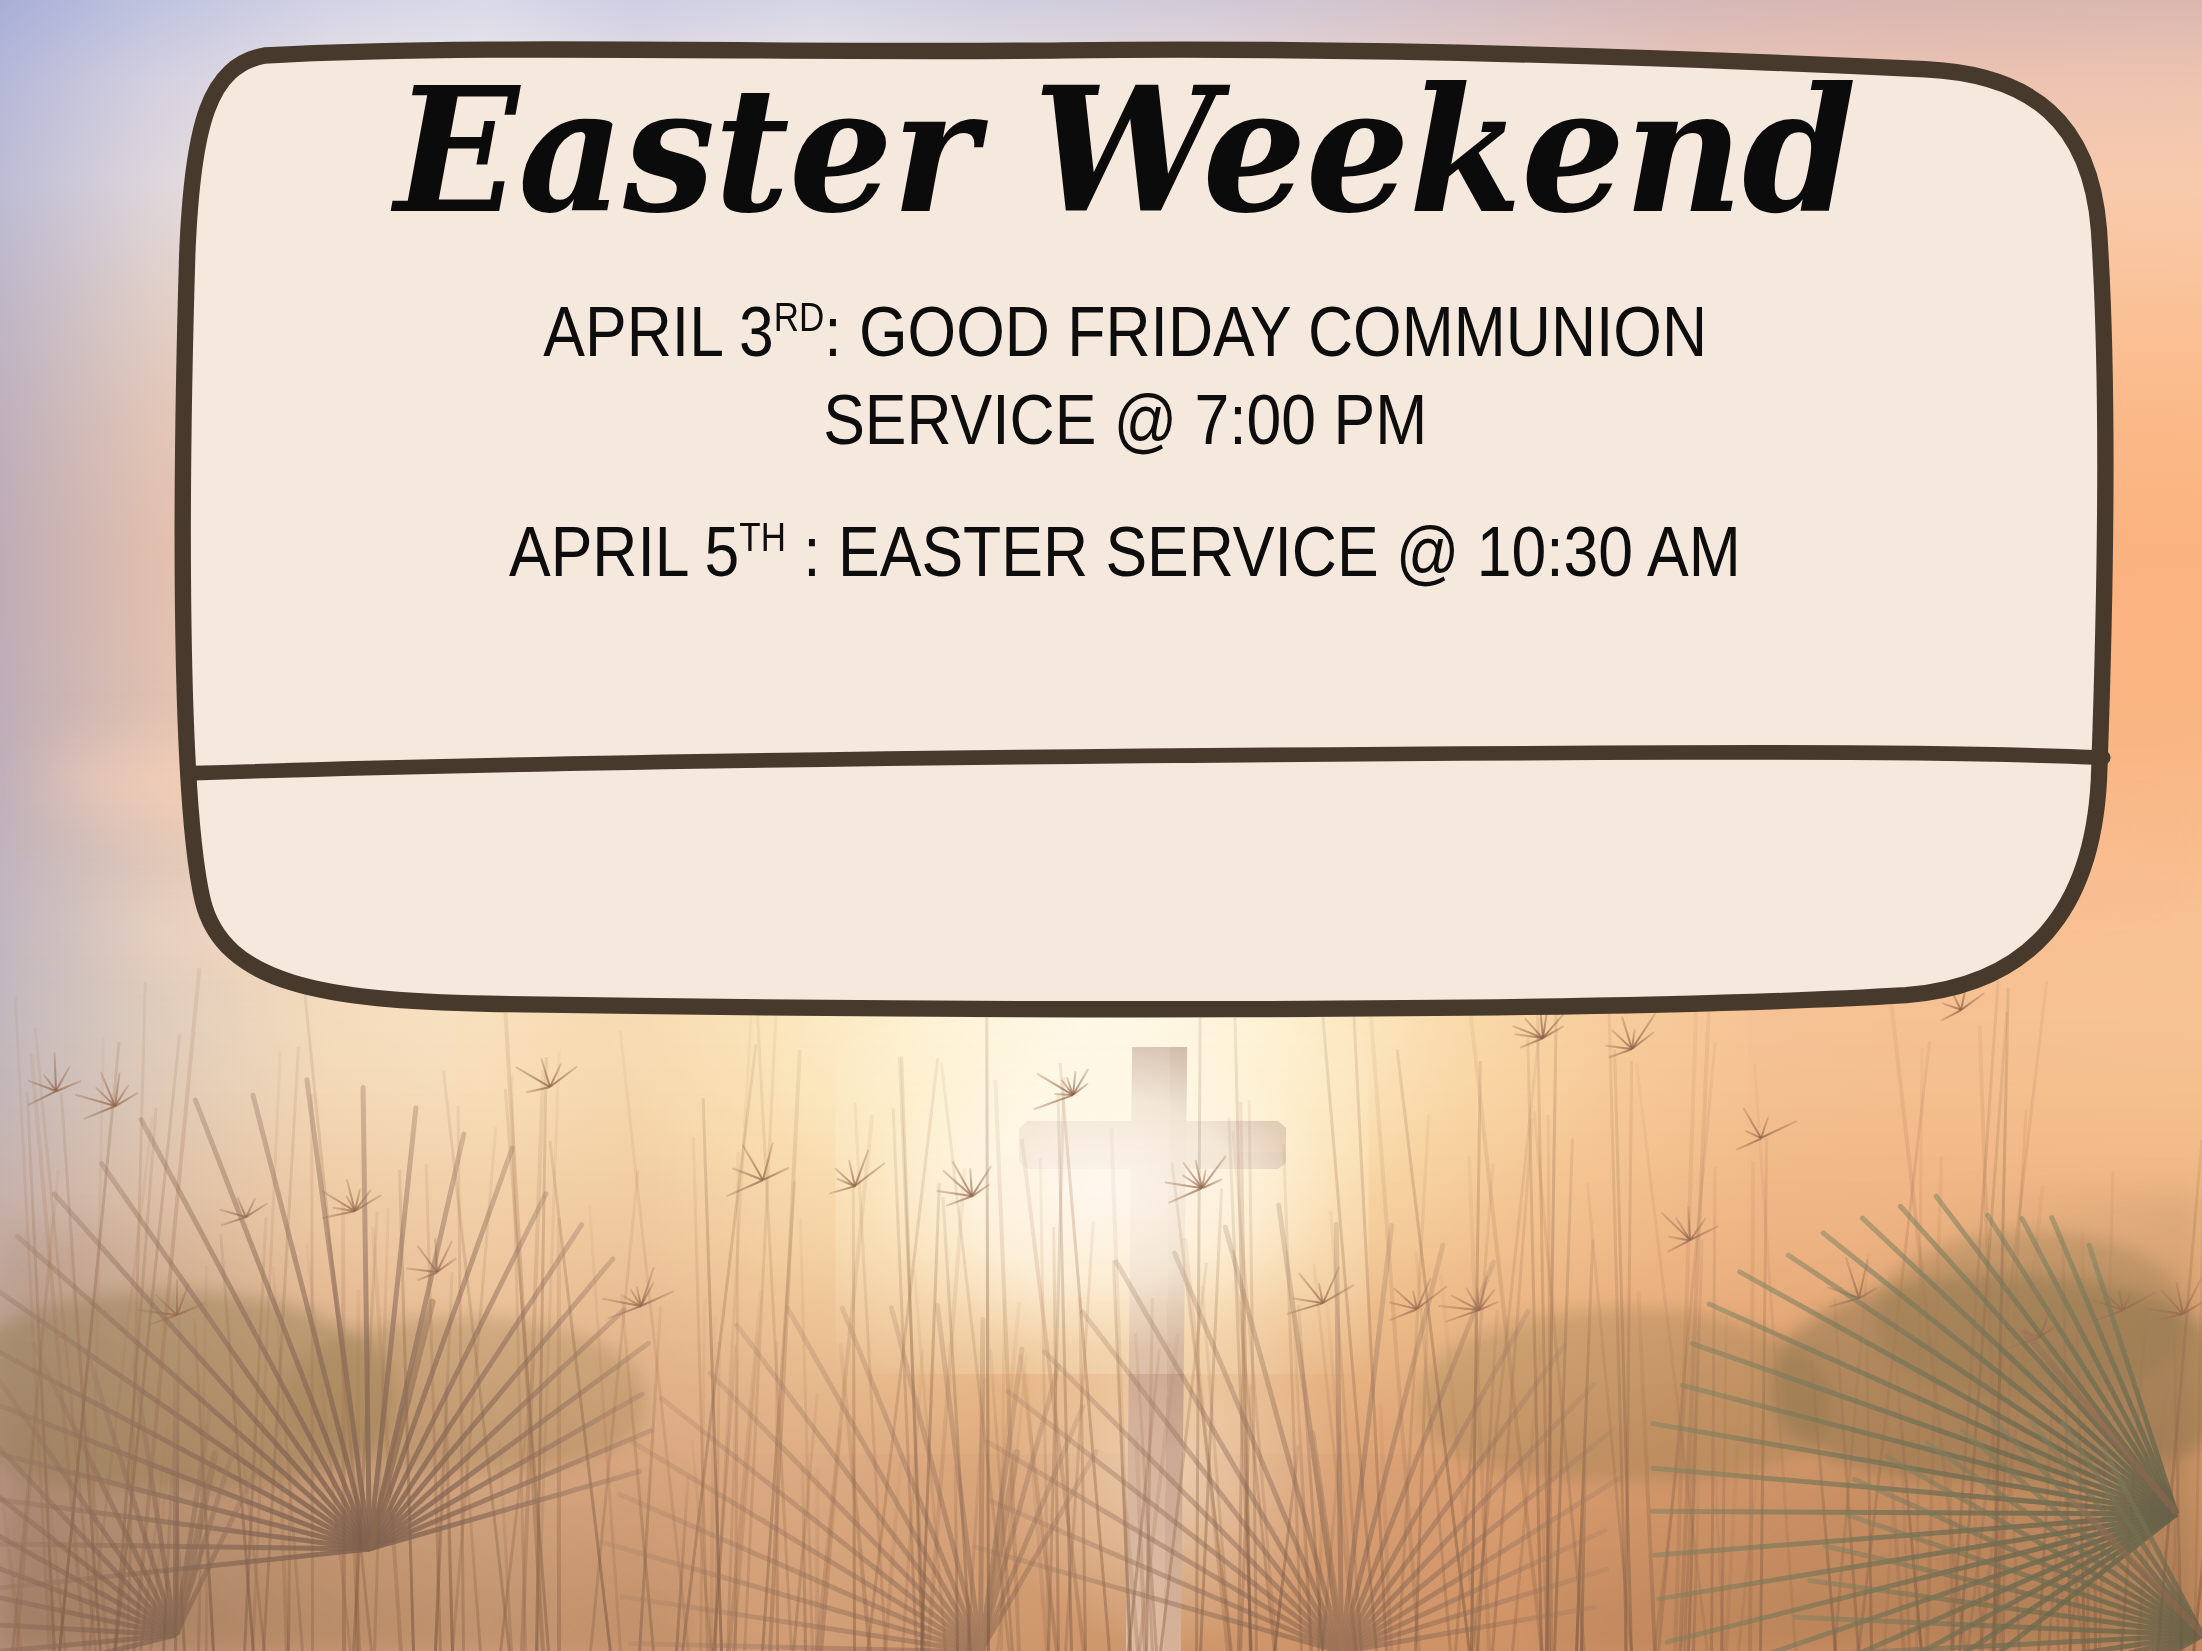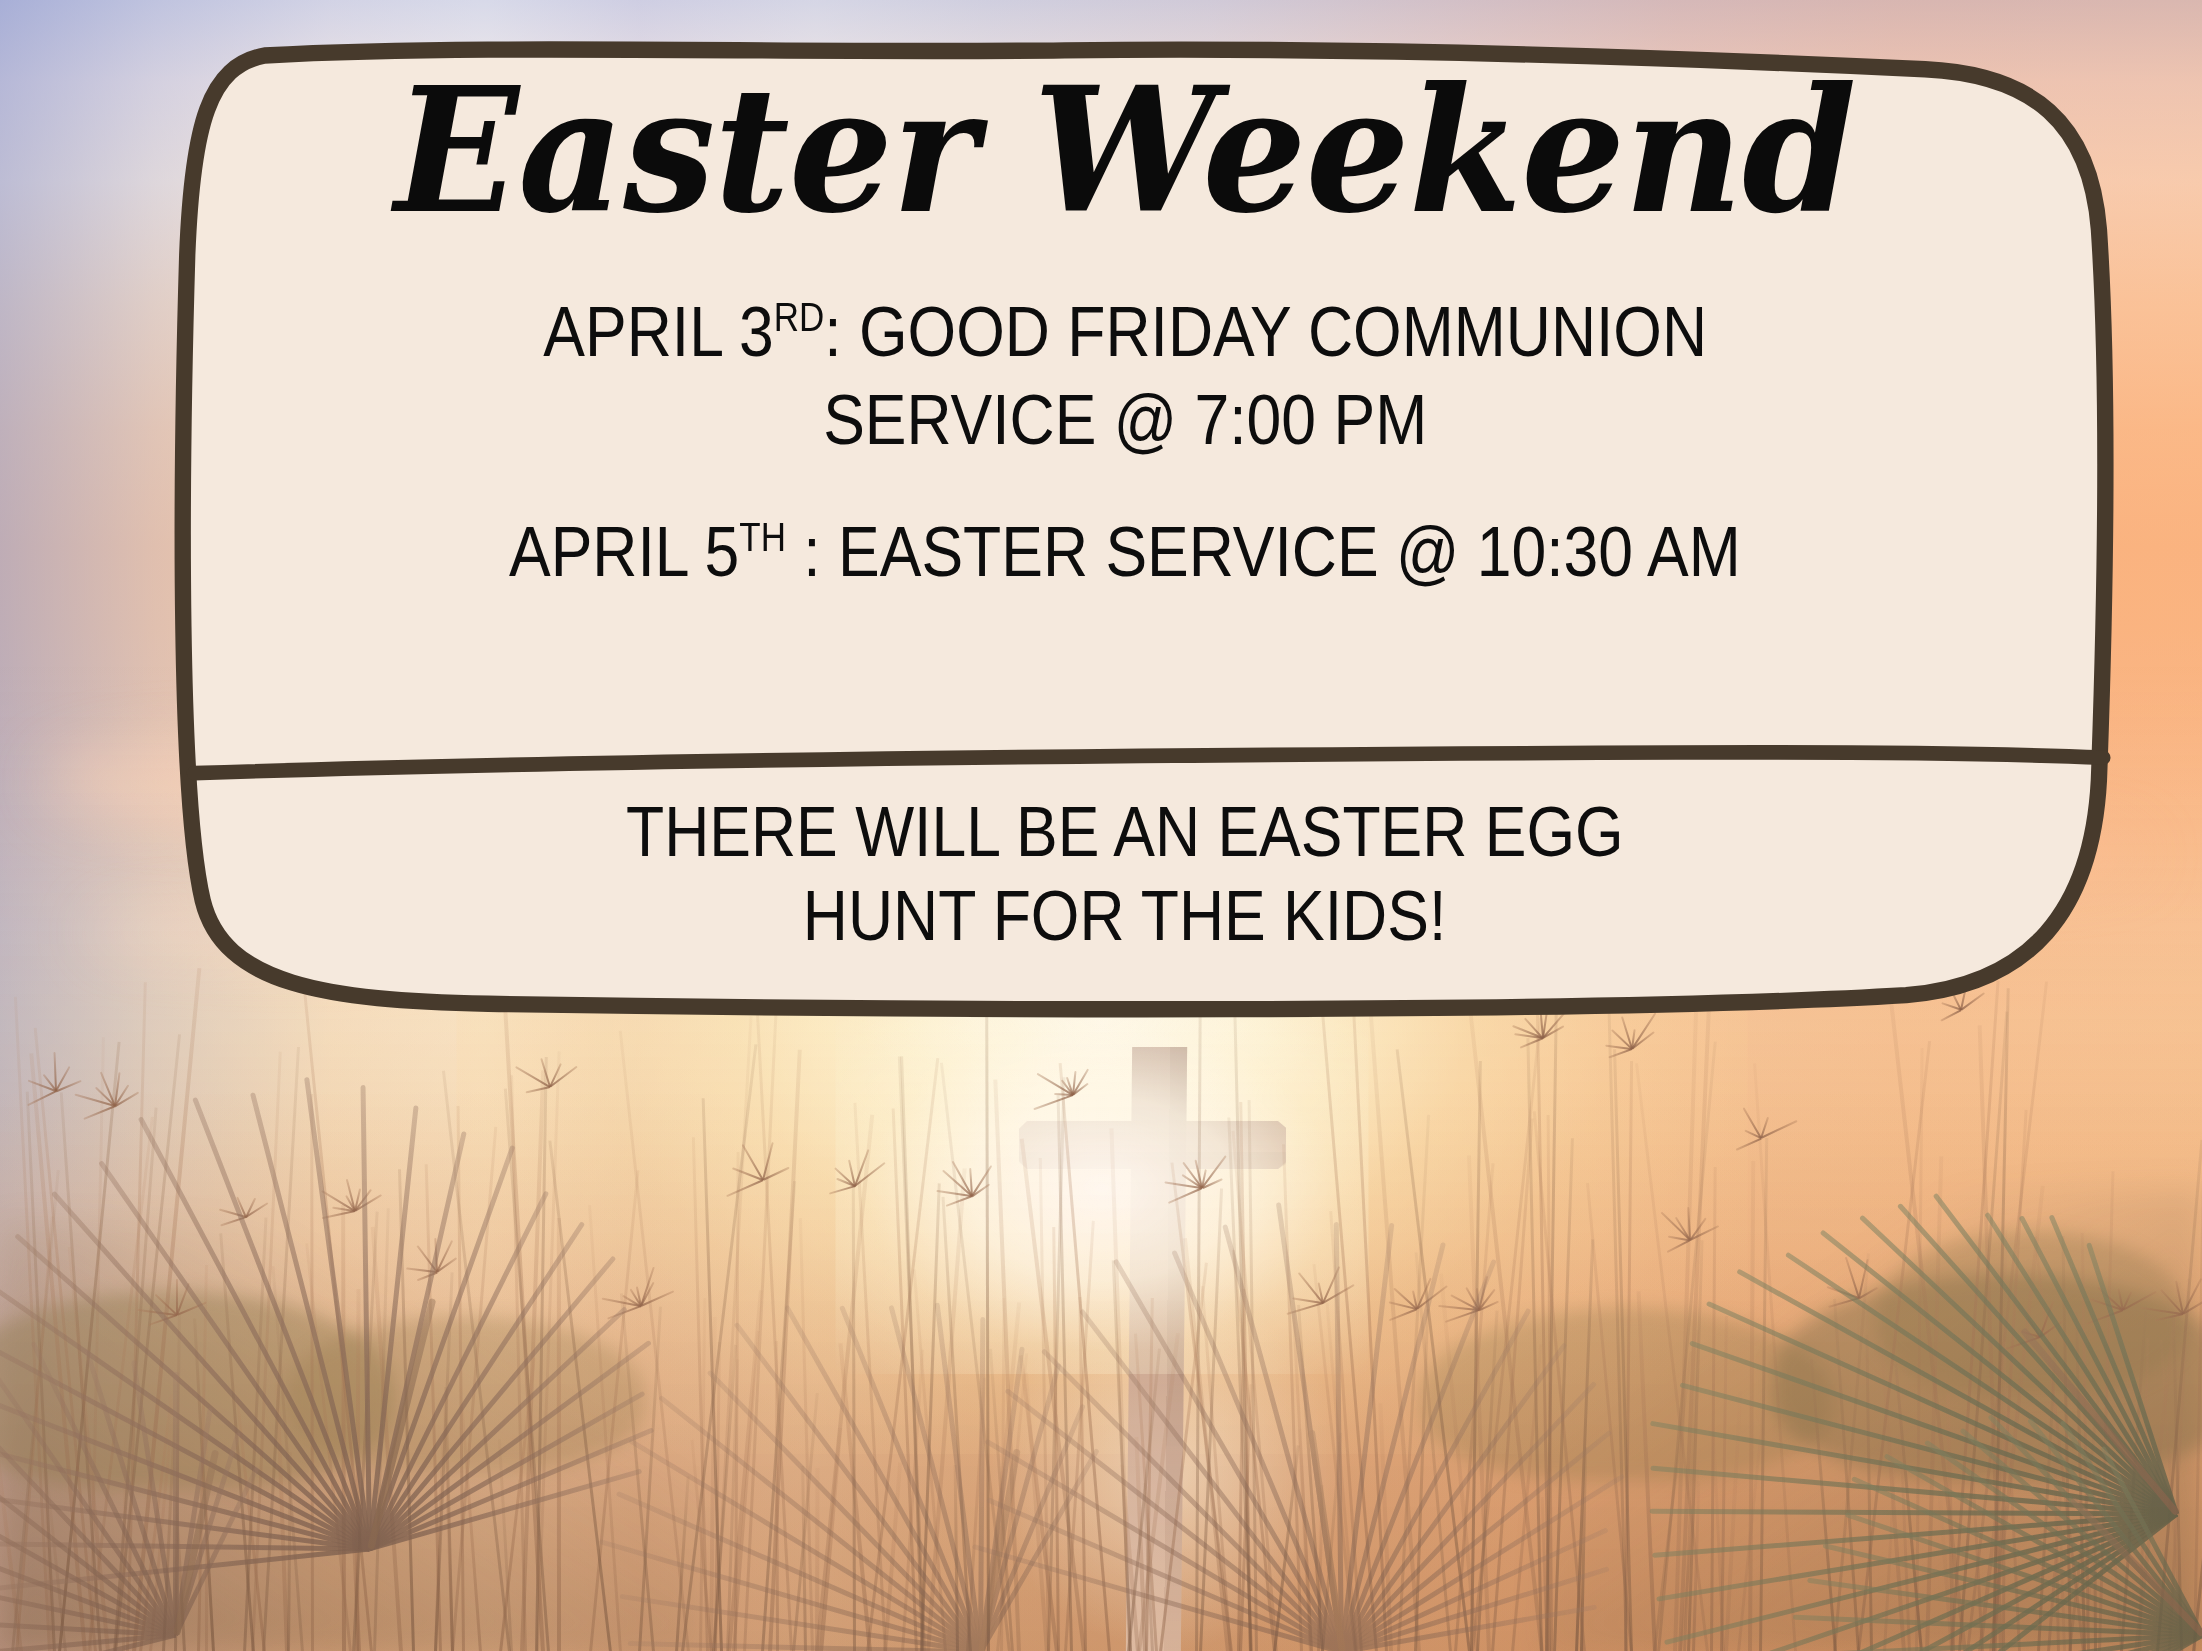--- a/index.html
+++ b/index.html
@@ -956,22 +956,18 @@
         <div class="body-line">SERVICE @ 7:00 PM</div>
 
         <div class="block-gap"></div>
 
         <div class="body-line">
           <span>APRIL 5</span><sup>TH</sup><span> : EASTER SERVICE @ 10:30 AM</span>
         </div>
 
       </div>
 
-      <div class="card-bottom">
-        <div class="bottom-line">THERE WILL BE AN EASTER EGG</div>
-        <div class="bottom-line">HUNT FOR THE KIDS!</div>
-      </div>
 
     </div>
   </div>
 
 </div>
 
 
 </body></html>

